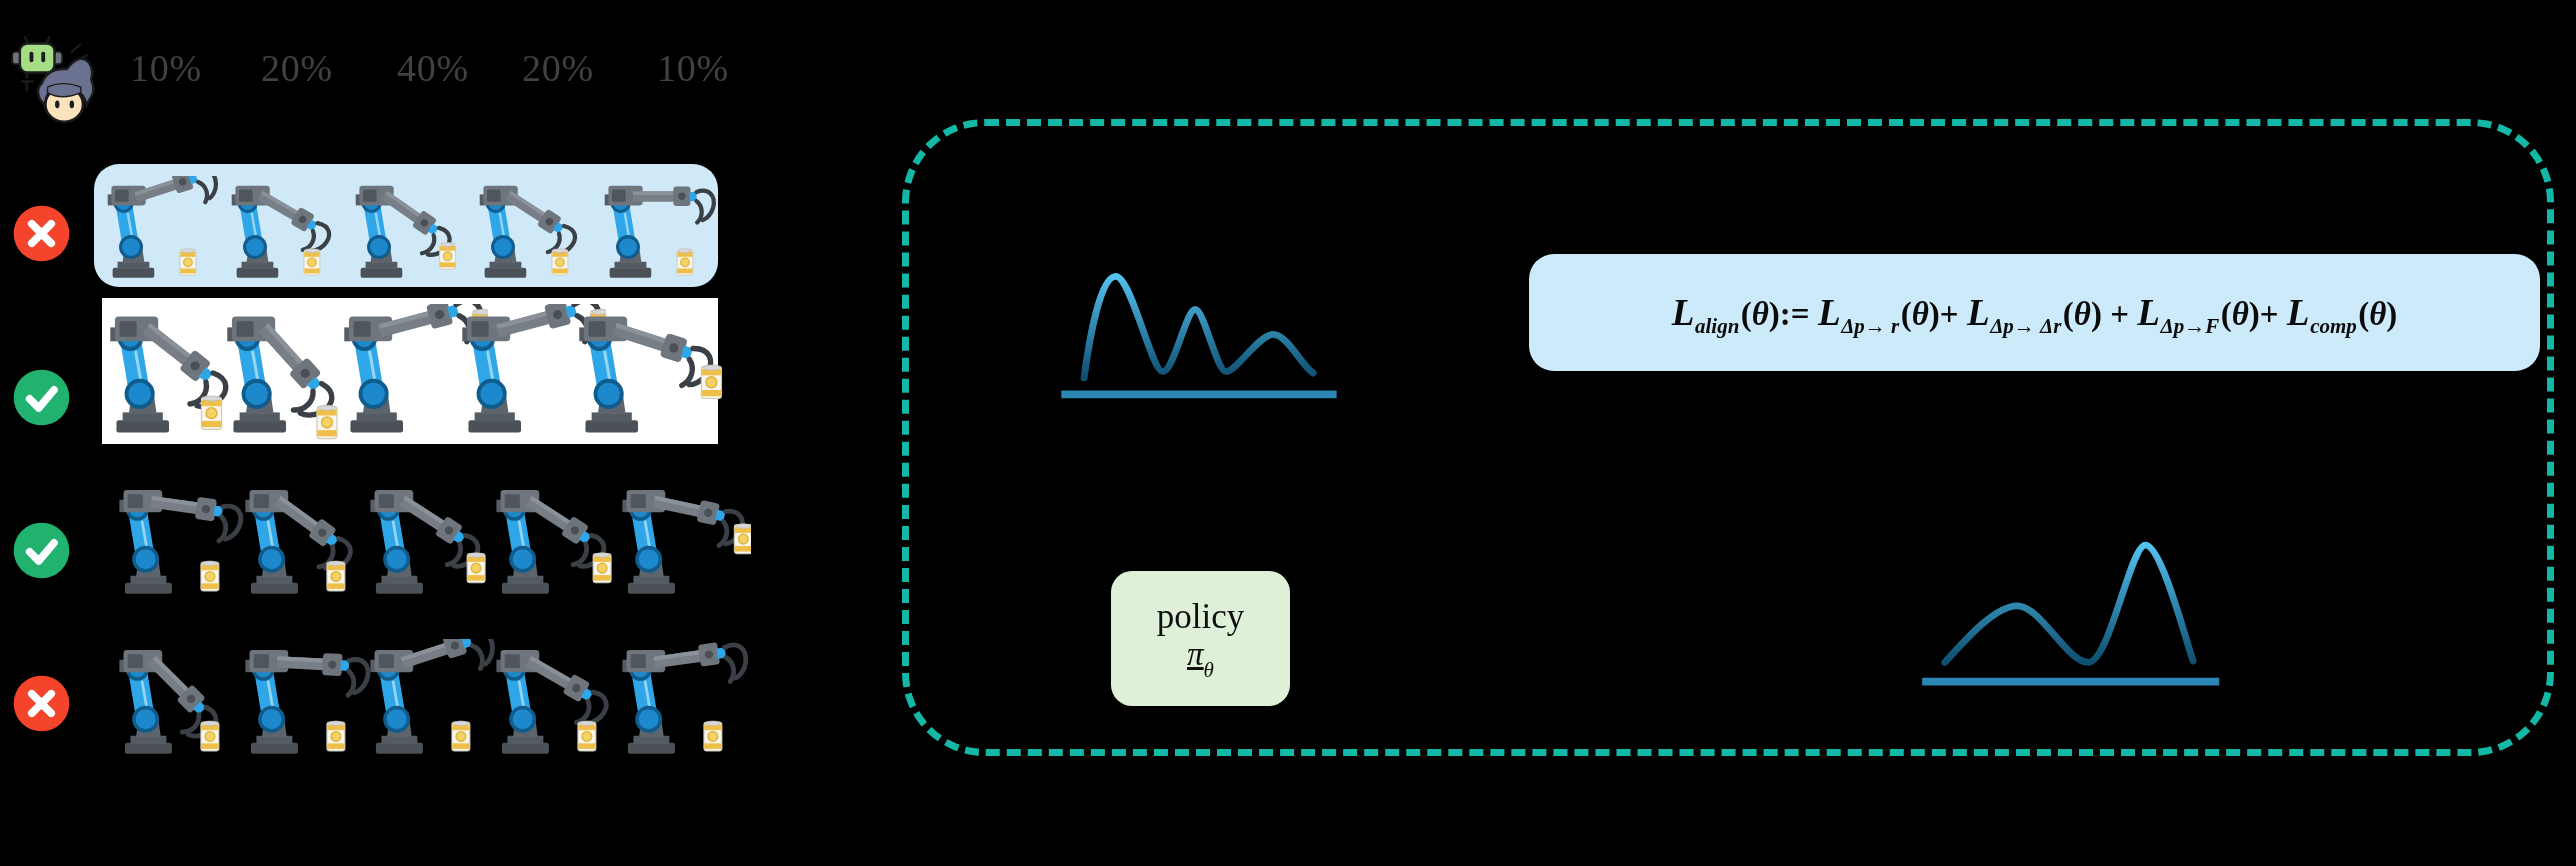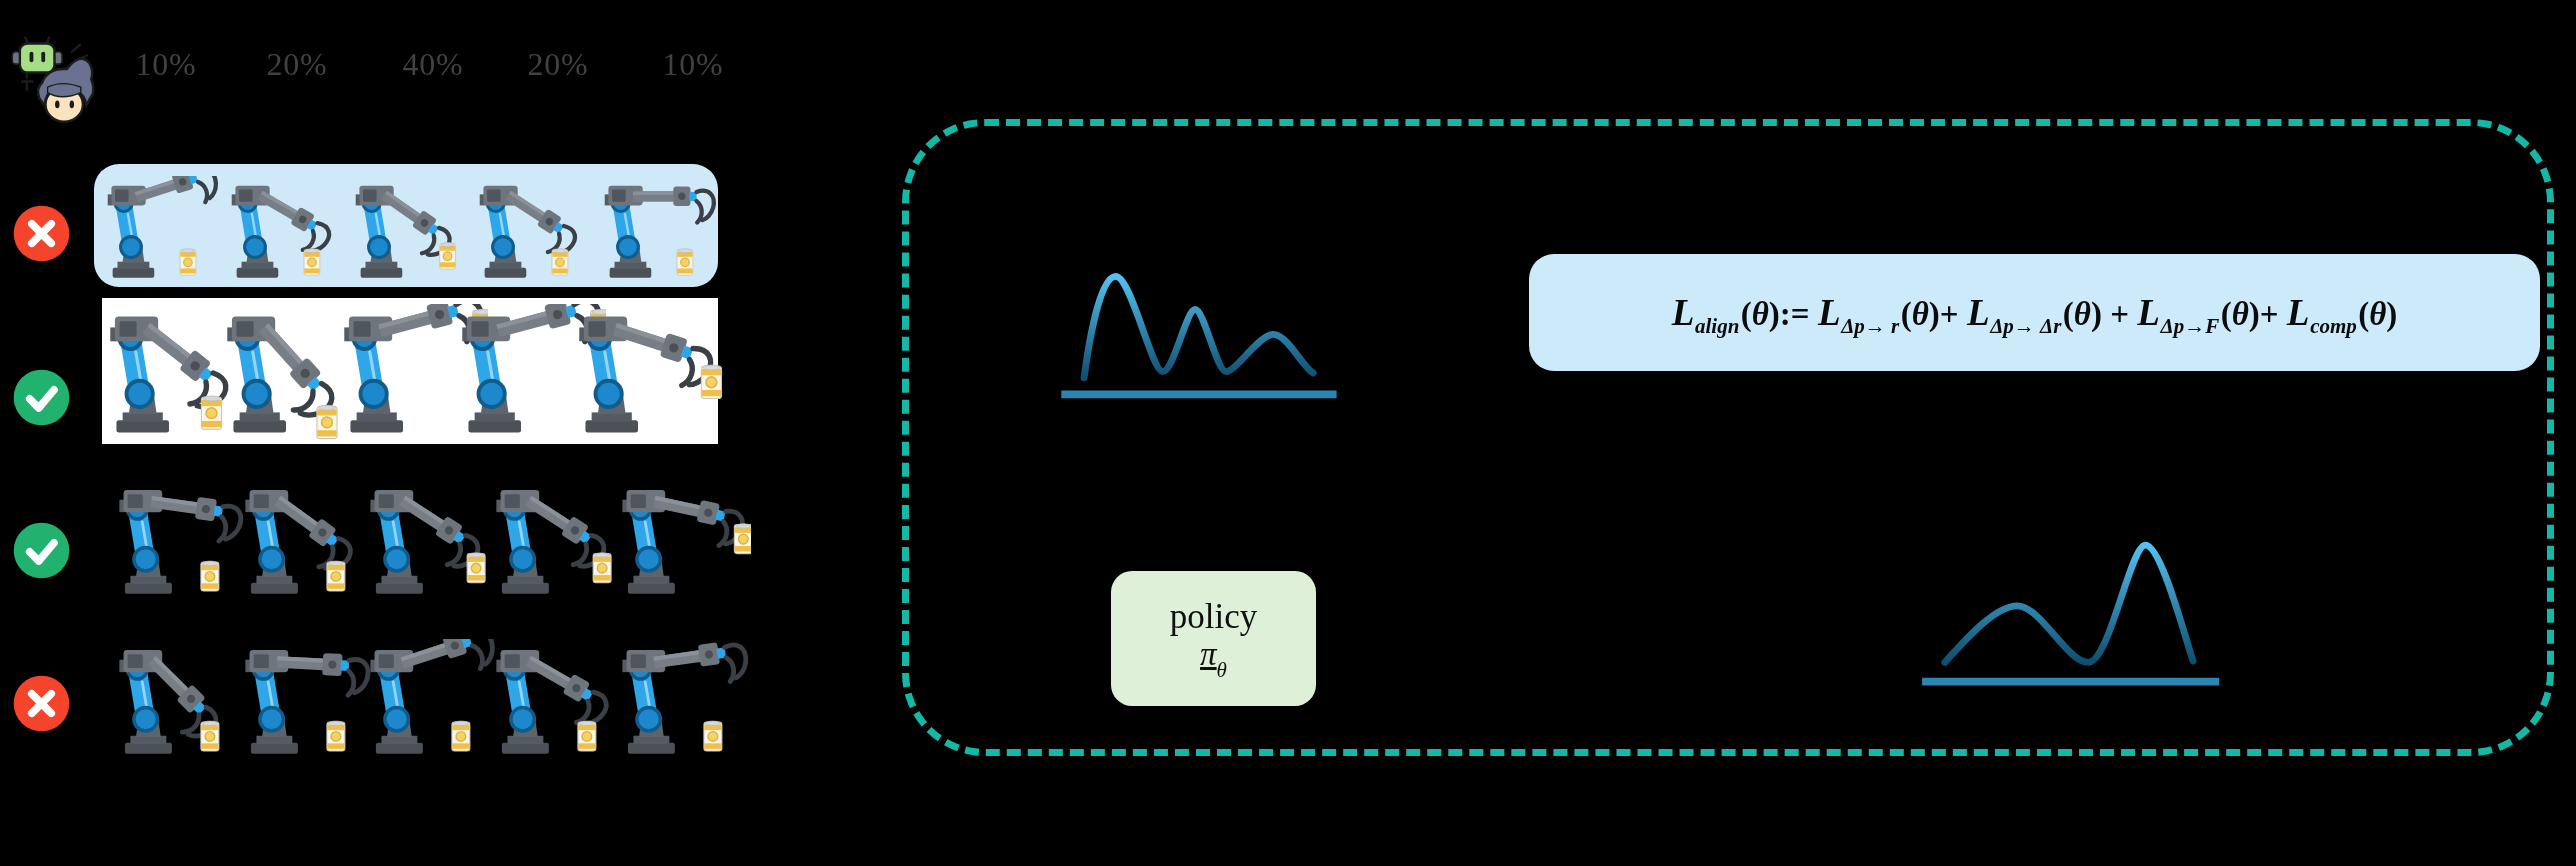--- a/index.html
+++ b/index.html
@@ -1,42 +1,42 @@
 <!DOCTYPE html>
 <html style="font-size:11px"><head>
 <meta charset="utf-8">
 <style>
   html,body{margin:0;padding:0;background:#000;}
   .canvas{position:relative;width:2576px;height:867px;background:#000;overflow:hidden;
           font-family:"Liberation Serif",serif;}
 
   
   .hdr-icons{position:absolute;left:5.5px;top:33px;width:97px;height:104px;}
-  .pct{position:absolute;top:46px;transform:translateX(-50%);font-size:32px;color:#414141;
+  .pct{position:absolute;top:46px;transform:translateX(-50%);font-size:38px;color:#414141;
        letter-spacing:0.7px;white-space:nowrap;}
 
   
   .row-strip{position:absolute;box-sizing:border-box;overflow:visible;}
   .robot{position:absolute;bottom:2.1px;}
   .status{position:absolute;left:13px;width:57px;height:57px;}
 
   
   .panel{position:absolute;left:902px;top:119px;width:1652px;height:637px;
          border:7px dashed #14b8a6;border-radius:83px;box-sizing:border-box;}
   .curve{position:absolute;}
 
   .formula-box{position:absolute;left:1529px;top:254px;width:1011px;height:117px;background:#cdeafa;
                border-radius:25px;display:flex;align-items:center;justify-content:center;
                font-size:33px;font-weight:600;color:#0b0b0b;white-space:nowrap;}
   .formula-box .trm{display:inline-flex;align-items:baseline;}
   .formula-box .mainL{font-style:italic;font-size:37px;}
   .formula-box sub{font-style:italic;font-size:21px;line-height:0;position:relative;top:8.3px;margin:0 1.4px 0 0.7px;}
   .formula-box .tail i{font-style:italic;}
 
-  .policy-box{position:absolute;left:1111px;top:571px;width:205px;height:135px;background:#def0d8;
+  .policy-box{position:absolute;left:1111px;top:571px;width:179px;height:135px;background:#def0d8;
               border-radius:21px;display:flex;flex-direction:column;align-items:center;justify-content:center;
               color:#101010;}
   .policy-box .p-label{font-size:35px;line-height:1.05;}
   .policy-box .p-sym{font-size:33px;font-style:italic;line-height:1.1;text-decoration:underline;}
   .policy-box .p-sym sub{font-size:21px;font-style:italic;position:relative;top:4.1px;}
 </style>
 </head>
 <body>
 
 <div class="canvas">

